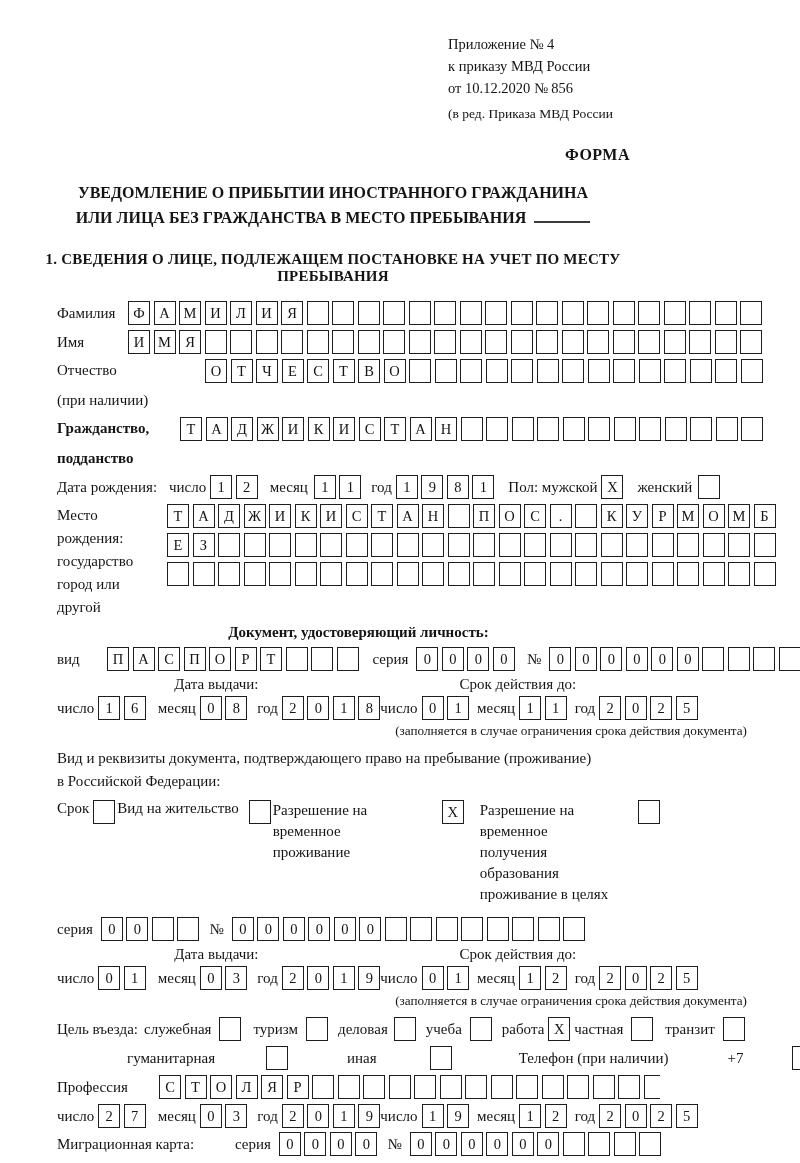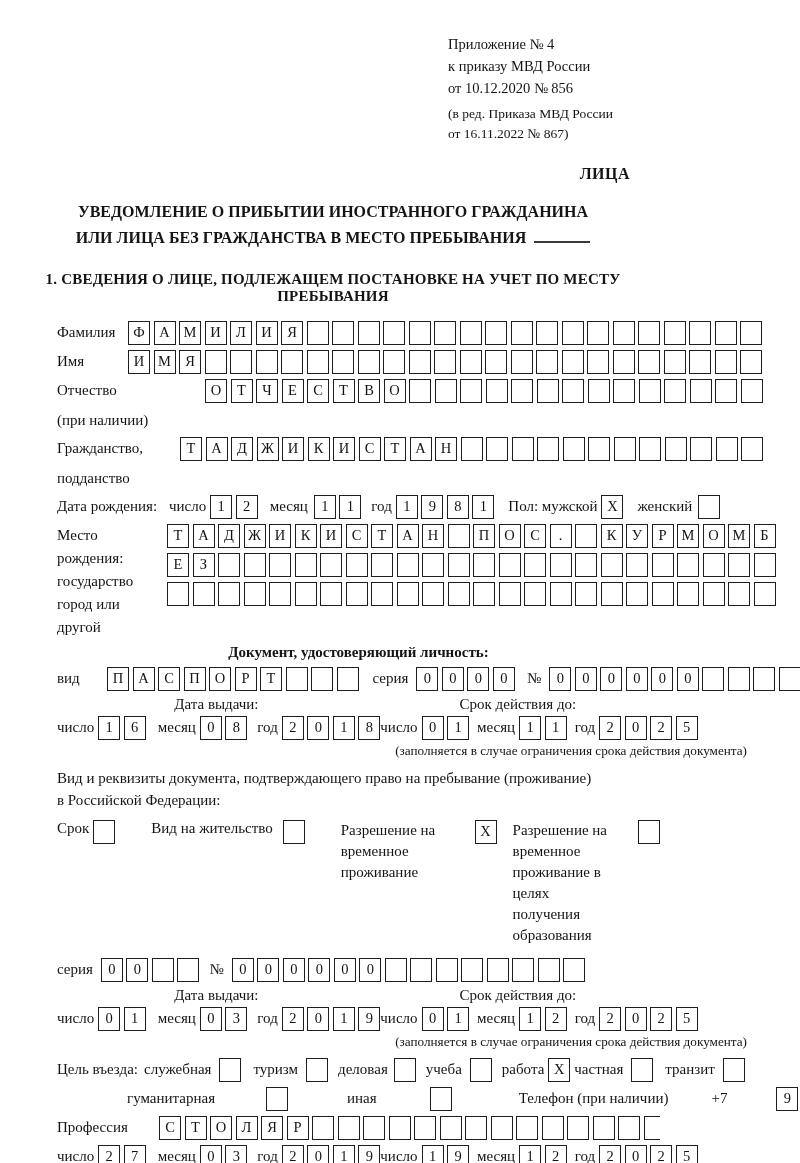--- a/index.html
+++ b/index.html
@@ -32,37 +32,37 @@
     font-size:14.5px; font-family:"Liberation Serif",serif;
   }
   .cb { width:22px; height:24px; border:1.7px solid #1e1e1e; display:inline-flex; align-items:center; justify-content:center; font-size:14.5px; flex:0 0 auto; }
 
   .frow { display:flex; align-items:center; margin-bottom:5px; }
   .frow.top { align-items:flex-start; }
   .lbl { font-size:15px; flex:0 0 auto; }
   .lblblock { flex:0 0 auto; font-size:15px; line-height:23px; }
   .boxcol .boxes { display:flex; margin-bottom:5px; }
 
-  .w71 { width:71px; } .w148 { width:148px; } .w123 { width:123px; }
+  .w71 { width:71px; } .w148 { width:148px; } .w123 { width:123px;font-weight:bold; }
   .w112 { width:112px; } .w110 { width:110px; }
   .w178 { width:178px; } .w50 { width:50px; }
 
   .doc-heading { text-align:center; font-weight:bold; font-size:15px; margin:2px 0 6px 0; }
 
   
   .dhdr { display:flex; margin-bottom:3px; }
   .dhl { width:370px; text-align:center; font-size:15px; }
   .dhr { width:330px; text-align:center; font-size:15px; }
   .drow { display:flex; align-items:center; margin-bottom:3px; }
   .dgl { width:370px; display:flex; align-items:center; }
   .dgr { display:flex; align-items:center; }
   .dg .lbl { margin-right:4px; }
   .ml4{margin-left:4px}.ml8{margin-left:8px}.ml10{margin-left:10px}
-  .ml12{margin-left:12px}.ml14{margin-left:14px}.ml16{margin-left:16px}.ml20{margin-left:36px}.ml24{margin-left:24px}
-  .mr4{margin-right:4px}.mr6{margin-right:6px}.mr8{margin-right:8px}.mr10{margin-right:10px}.mr16{margin-right:0}
+  .ml12{margin-left:12px}.ml14{margin-left:14px}.ml16{margin-left:16px}.ml20{margin-left:2px}.ml24{margin-left:24px}
+  .mr4{margin-right:4px}.mr6{margin-right:6px}.mr8{margin-right:8px}.mr10{margin-right:10px}.mr16{margin-right:16px}
 
   .note-right { width:690px; text-align:right; font-size:13.2px; margin:0 0 8px 0; }
   .plain { font-size:15px; line-height:1.5; }
 
   .permits { display:flex; align-items:flex-start; margin:8px 0 12px 0; }
   .permit-text { text-align:left; font-size:15px; line-height:1.4; }
   .ptw1 { width:195px; } .ptw2 { width:182px; }
 
   .purpose2 { padding-left:70px;gap:43px; }
 </style>
@@ -70,25 +70,24 @@
 <body>
 
 <div class="page">
 
   <div class="annex">
     <div>Приложение № 4</div>
     <div>к приказу МВД России</div>
     <div>от 10.12.2020 № 856</div>
     <div class="edit">
       <div>(в ред. Приказа МВД России</div>
-      <div>от 16.11.2022 № 867)</div>
     </div>
   </div>
 
-  <div class="forma">ЛИЦА</div>
+  <div class="forma">ФОРМА</div>
 
   <div class="title">
     <div>УВЕДОМЛЕНИЕ О ПРИБЫТИИ ИНОСТРАННОГО ГРАЖДАНИНА</div>
     <div><span>ИЛИ ЛИЦА БЕЗ ГРАЖДАНСТВА В МЕСТО ПРЕБЫВАНИЯ</span><span class="t-underline"></span></div>
   </div>
 
   <div class="sec-heading">1. СВЕДЕНИЯ О ЛИЦЕ, ПОДЛЕЖАЩЕМ ПОСТАНОВКЕ НА УЧЕТ ПО МЕСТУ ПРЕБЫВАНИЯ</div>
 
   <div class="content">
 
@@ -422,22 +421,22 @@
       <span class="cb ml4"></span>
       <span class="lbl ml20">Вид на жительство</span>
       <span class="cb ml10"></span>
       <span class="permit-text ptw1 ml20">
         <div>Разрешение на временное</div>
         <div>проживание</div>
       </span>
       <span class="cb ml8">X</span>
       <span class="permit-text ptw2 ml16">
         <div>Разрешение на временное</div>
+        <div>получения образования</div>
         <div>проживание в целях</div>
-        <div>получения образования</div>
       </span>
       <span class="cb ml8"></span>
     </div>
 
     <div class="frow">
       <span class="lbl mr8">серия</span>
       <span class="boxes">
           <span class="cell">0</span>
           <span class="cell">0</span>
           <span class="cell"></span>

